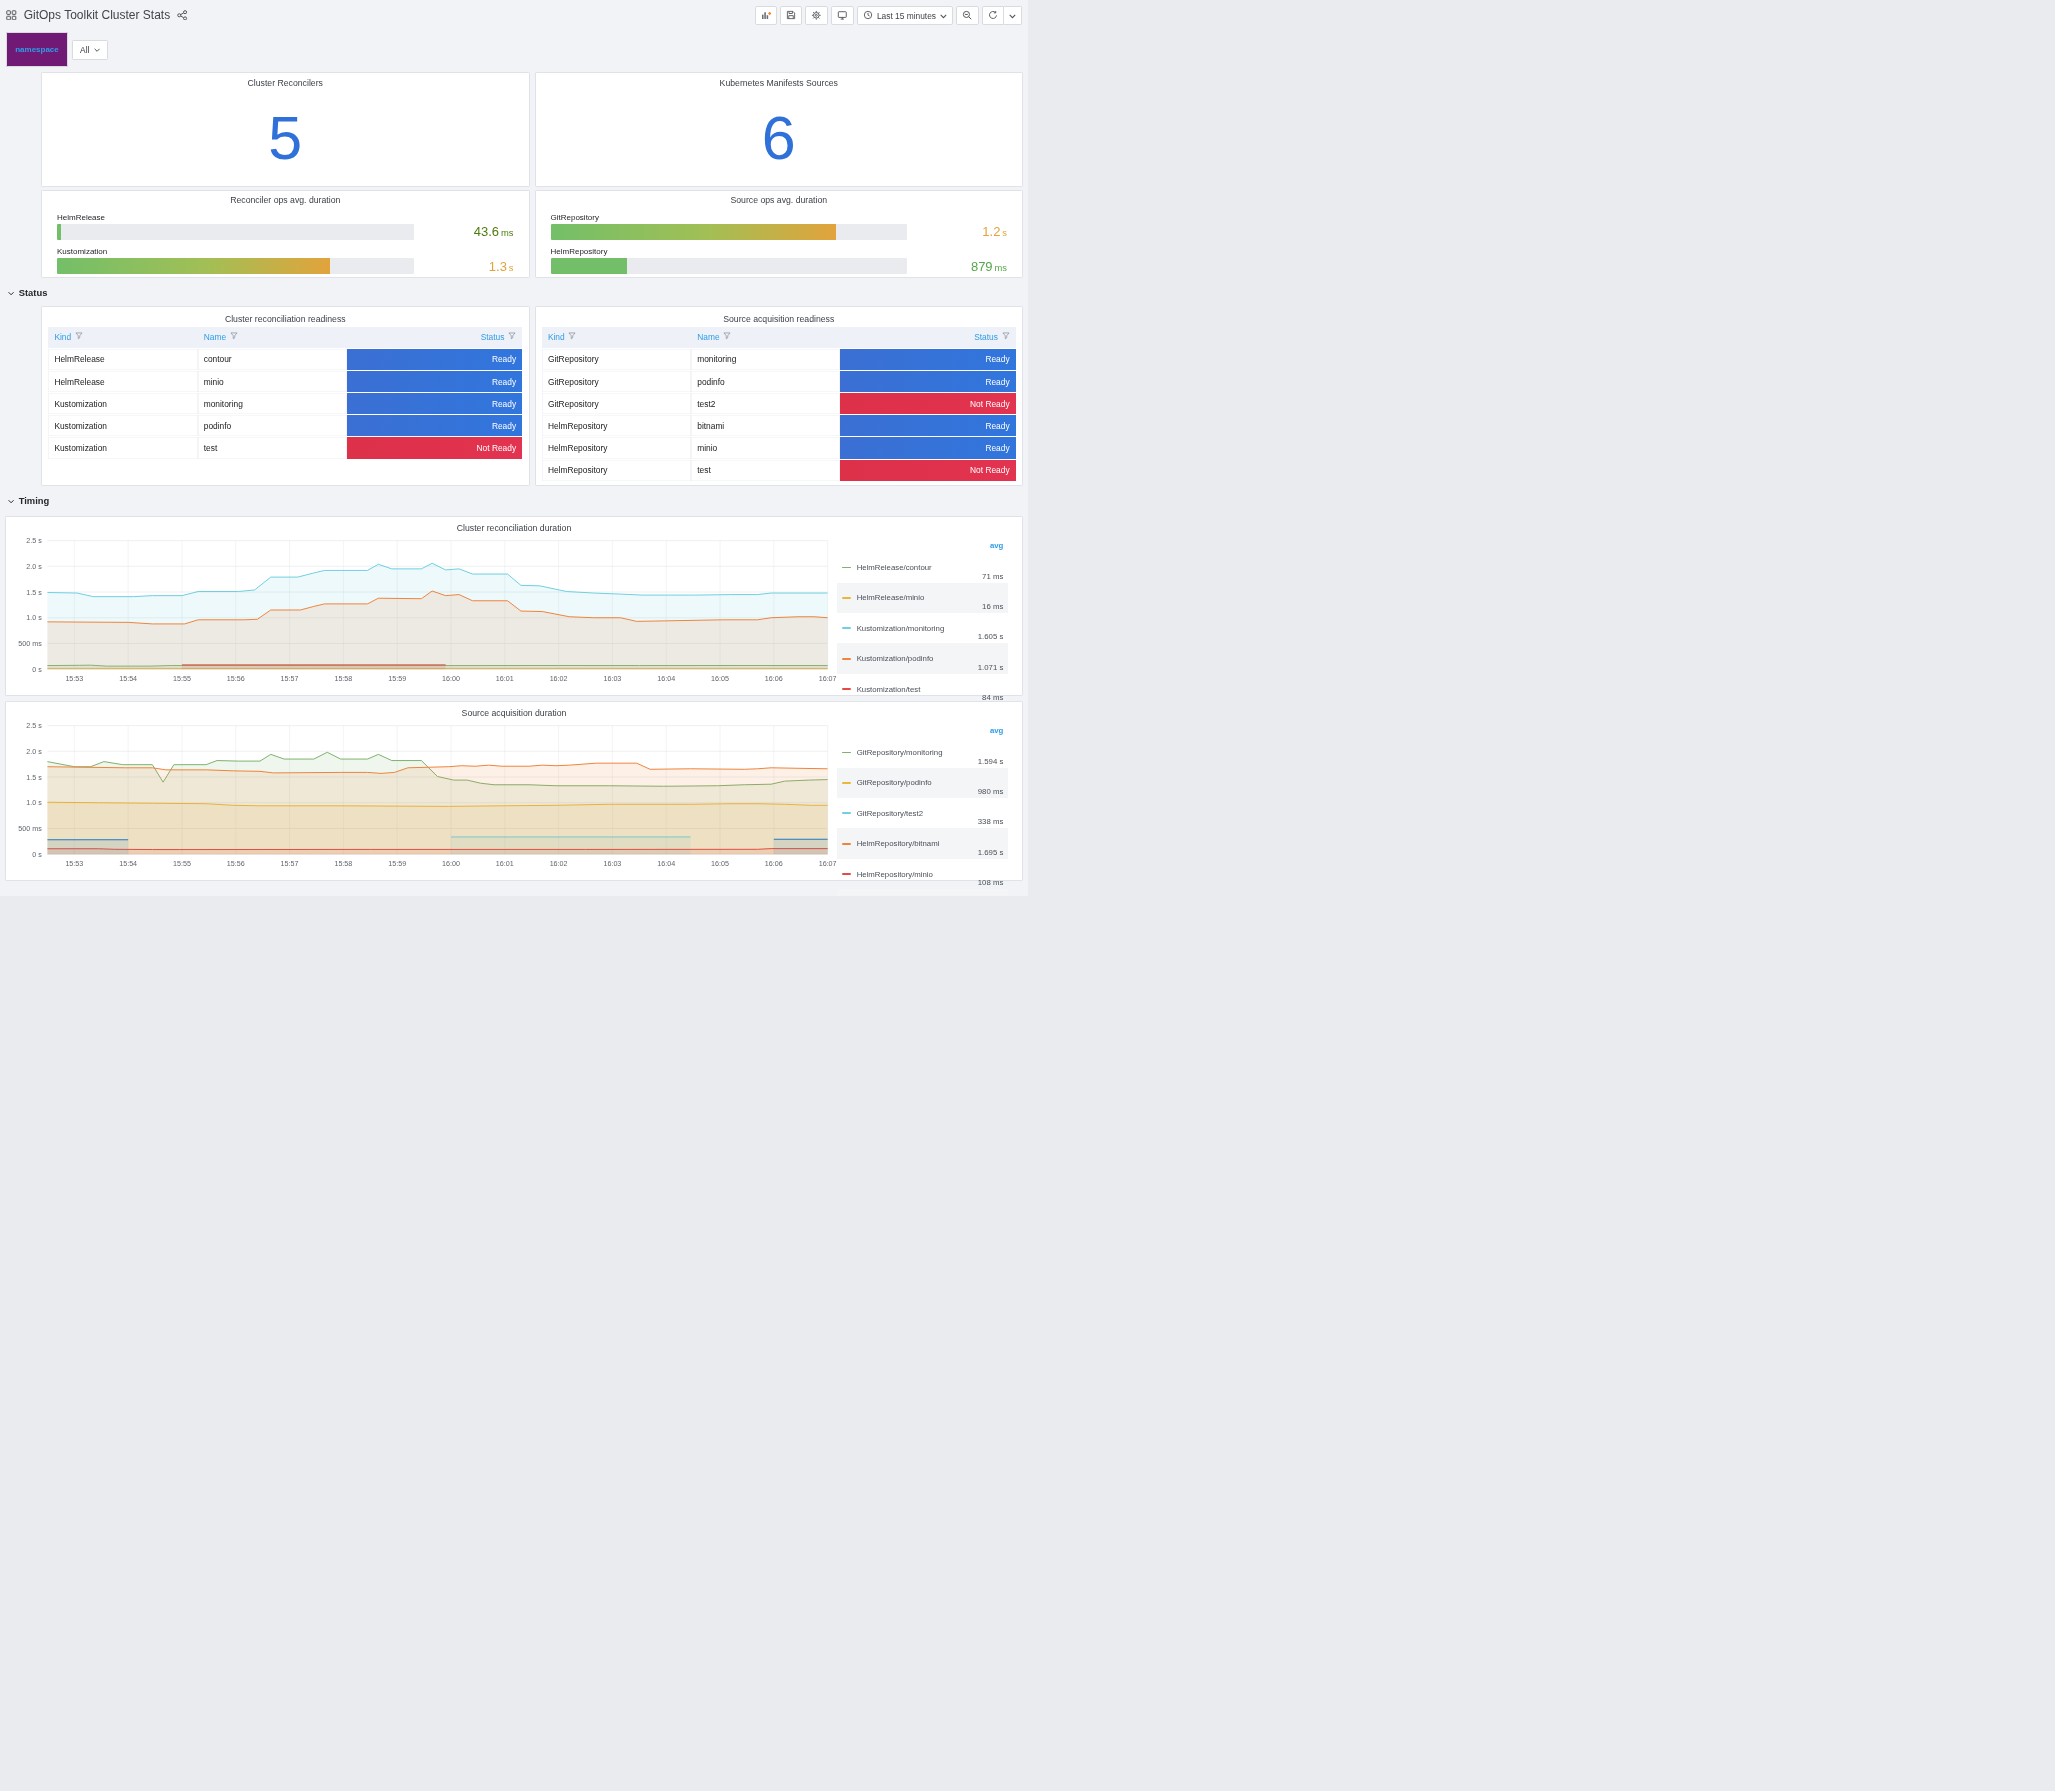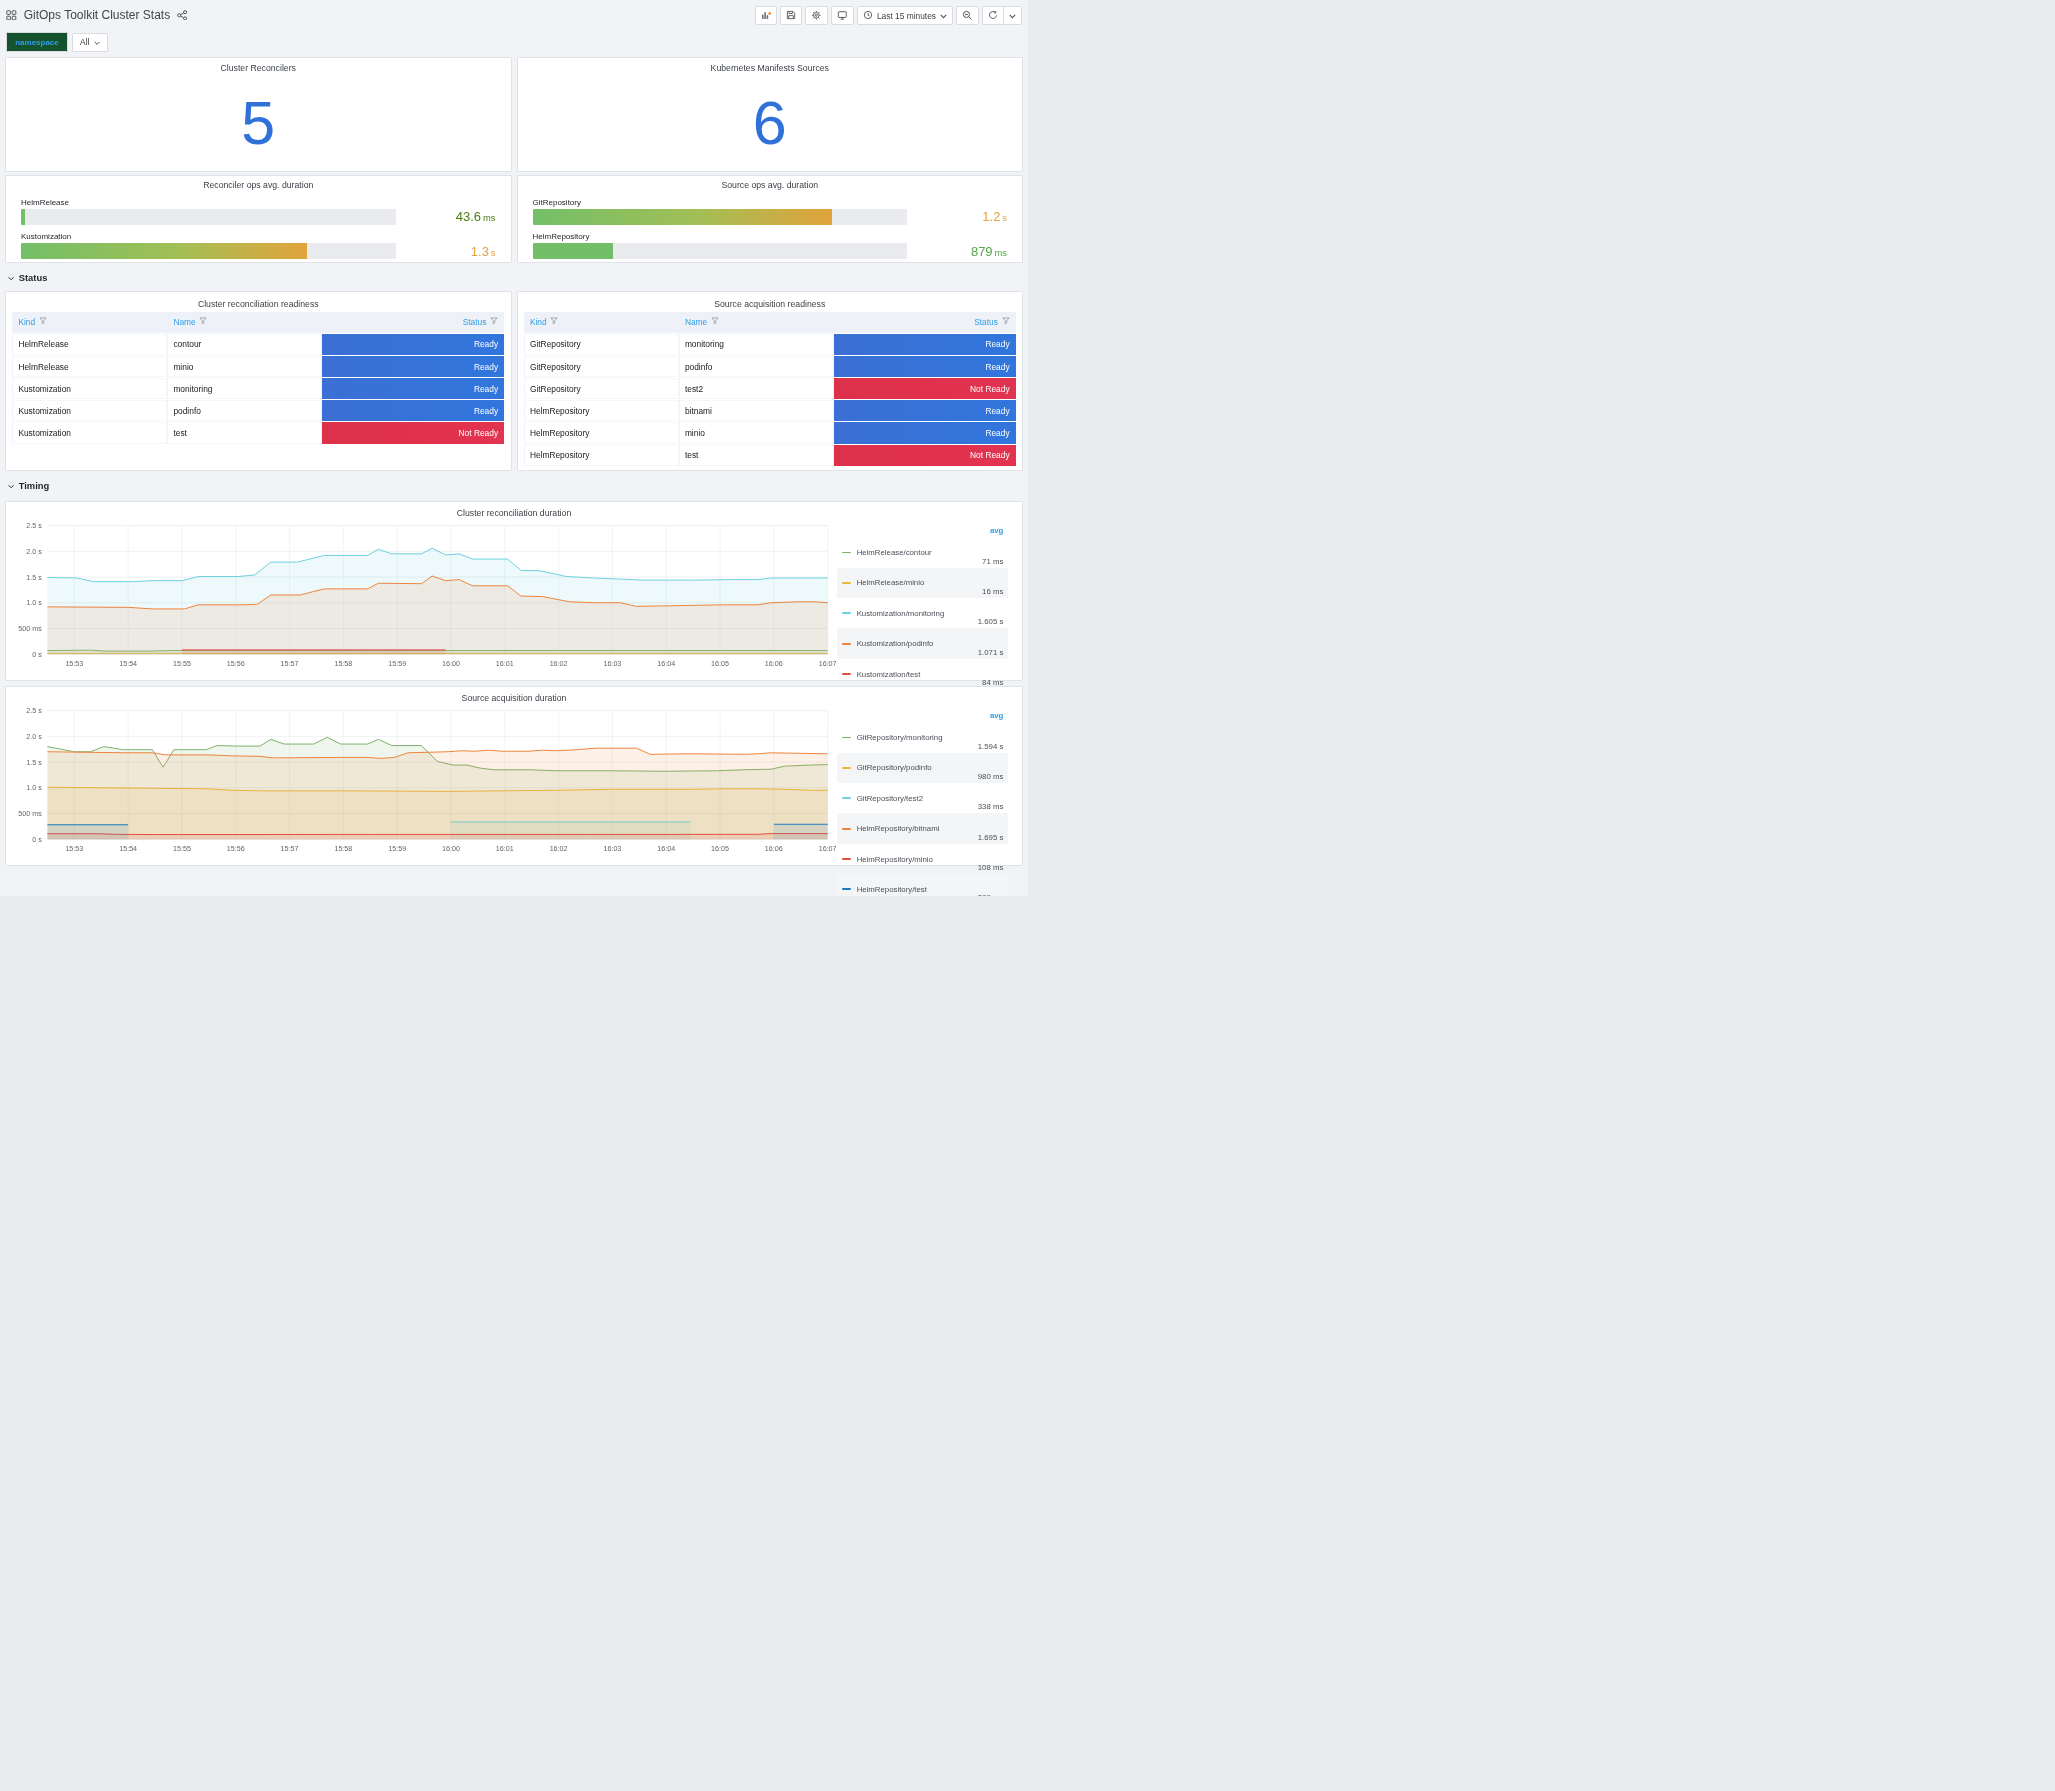--- a/index.html
+++ b/index.html
@@ -15,27 +15,27 @@
   .tb-btn { height:19.3px; min-width:21px; background:#fff; border:0.6px solid #d8dce1; border-radius:1.9px;
             display:inline-flex; align-items:center; justify-content:center; gap:4.4px; padding:0 5px;
             color:#52545c; font-size:8.4px; cursor:pointer; }
   .tb-btn .txt { color:#3f434a; font-weight:500; }
   .tb-group { display:inline-flex; }
   .tb-group .tb-btn:first-child { border-radius:1.9px 0 0 1.9px; }
   .tb-group .tb-btn:last-child { border-radius:0 1.9px 1.9px 0; border-left:none; min-width:16px; }
 
   
   .var-row { display:flex; align-items:center; padding:6.9px 1.2px 2.5px; }
-  .var-label { height:20px; padding:0 8px; background:#14532d; border:0.6px solid #d8dce1; border-radius:1.2px;
+  .var-label { height:35px; padding:0 8px; background:#701a75; border:0.6px solid #d8dce1; border-radius:1.2px;
                color:#2f9ce8; font-weight:600; font-size:8px; display:inline-flex; align-items:center; cursor:pointer;}
   .var-value { height:19.3px; padding:0 6.9px; background:#fff; border:0.6px solid #d8dce1; border-radius:1.2px;
                margin-left:4.4px; color:#37393d; font-size:8.4px; display:inline-flex; align-items:center; gap:4.4px; cursor:pointer;}
 
   
-  .row { display:flex; gap:5px; margin-top:2.5px; }
+  .row { display:flex; gap:5px; margin-top:2.5px;margin-left:36px; }
   .panel { background:#fff; border:0.6px solid #dfe2e7; border-radius:1.2px; position:relative; }
   .panel-title { text-align:center; font-size:8.7px; font-weight:500; color:#3a3f46; padding-top:4.4px; cursor:pointer; }
 
   
   .stat-panel { flex:1; height:115px; overflow:hidden; }
   .stat-value { position:absolute; top:17.5px; bottom:0; left:0; right:0; display:flex; align-items:center;
                 justify-content:center; font-size:61px; font-weight:500; line-height:1; z-index:2; }
   .alert-line { position:absolute; left:0; right:0; top:71px; height:1.6px; background:#e0294a; z-index:1; }
   .alert-fill { position:absolute; left:0; right:0; top:72px; bottom:0; background:rgba(224,41,74,0.14); z-index:1; }
 

